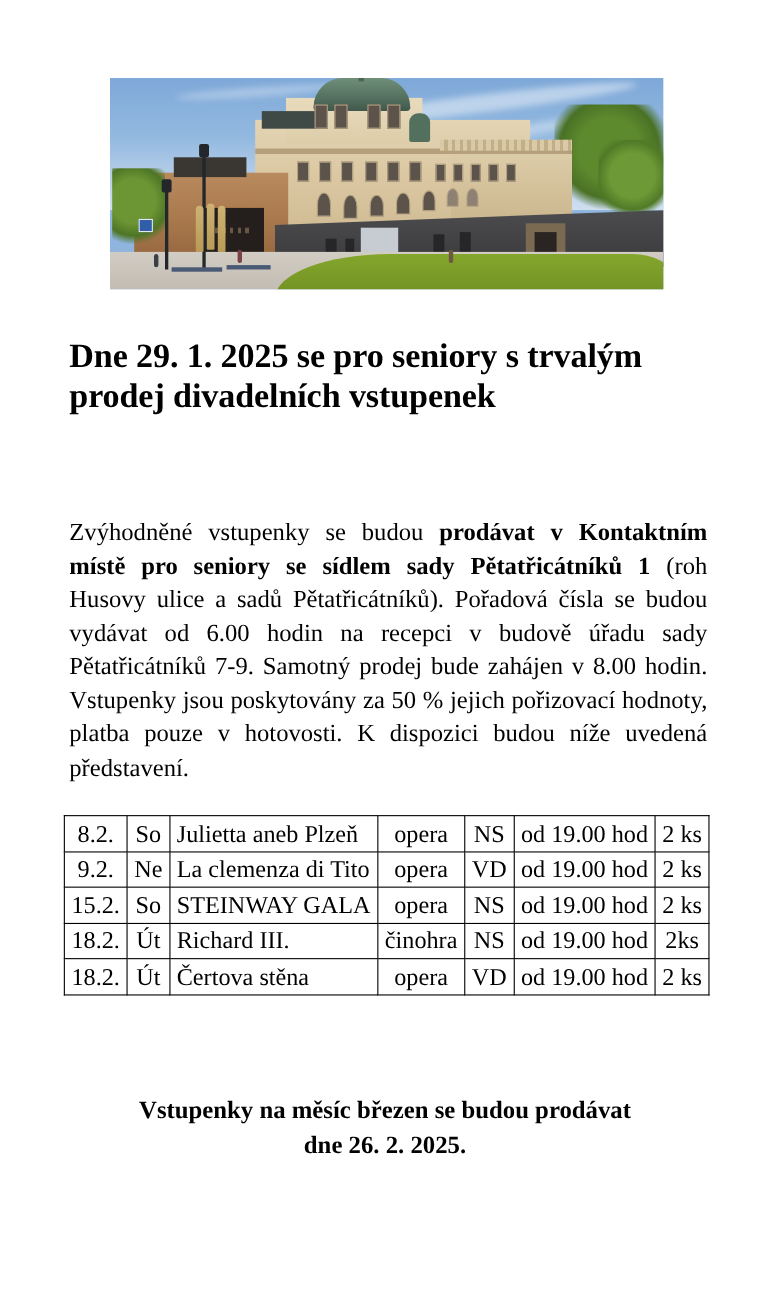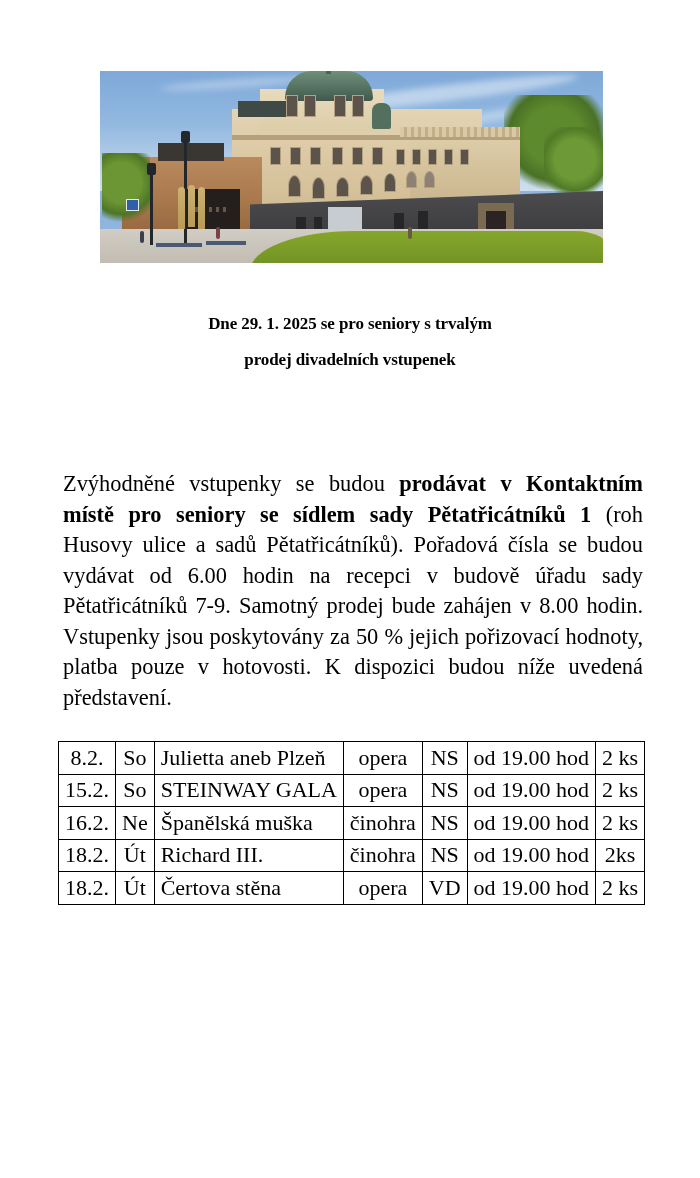--- a/index.html
+++ b/index.html
@@ -270,23 +270,22 @@
     background: #3a3f4a;
     border-radius: 2px;
   }
 
   
   .headline {
     position: absolute;
     left: 63px;
     top: 306px;
     width: 574px;
-    text-align: center;
     font-weight: bold;
-    font-size: 17px;
+    font-size: 31px;
     line-height: 36px;
     letter-spacing: -0.1px;
   }
 
   .body-para {
     position: absolute;
     left: 63px;
     top: 447px;
     width: 580px;
     text-align: justify;
@@ -429,33 +428,33 @@
       <tr>
         <td class="c-date">8.2.</td>
         <td class="c-day">So</td>
         <td class="c-title">Julietta aneb Plzeň</td>
         <td class="c-genre">opera</td>
         <td class="c-stage">NS</td>
         <td class="c-time">od 19.00 hod</td>
         <td class="c-qty">2 ks</td>
       </tr>
       <tr>
+        <td class="c-date">9.2.</td>
+        <td class="c-day">Ne</td>
+        <td class="c-title">La clemenza di Tito</td>
+        <td class="c-genre">opera</td>
+        <td class="c-stage">VD</td>
+        <td class="c-time">od 19.00 hod</td>
+        <td class="c-qty">2 ks</td>
+      </tr>
+      <tr>
         <td class="c-date">15.2.</td>
         <td class="c-day">So</td>
         <td class="c-title">STEINWAY GALA</td>
         <td class="c-genre">opera</td>
-        <td class="c-stage">NS</td>
-        <td class="c-time">od 19.00 hod</td>
-        <td class="c-qty">2 ks</td>
-      </tr>
-      <tr>
-        <td class="c-date">16.2.</td>
-        <td class="c-day">Ne</td>
-        <td class="c-title">Španělská muška</td>
-        <td class="c-genre">činohra</td>
         <td class="c-stage">NS</td>
         <td class="c-time">od 19.00 hod</td>
         <td class="c-qty">2 ks</td>
       </tr>
       <tr>
         <td class="c-date">18.2.</td>
         <td class="c-day">Út</td>
         <td class="c-title">Richard III.</td>
         <td class="c-genre">činohra</td>
         <td class="c-stage">NS</td>
@@ -467,14 +466,18 @@
         <td class="c-day">Út</td>
         <td class="c-title">Čertova stěna</td>
         <td class="c-genre">opera</td>
         <td class="c-stage">VD</td>
         <td class="c-time">od 19.00 hod</td>
         <td class="c-qty">2 ks</td>
       </tr>
     </tbody>
   </table>
 
+  <div class="footline">
+    <div>Vstupenky na měsíc březen se budou prodávat</div>
+    <div>dne 26. 2. 2025.</div>
+  </div>
 
 </div>
 
 </body></html>

